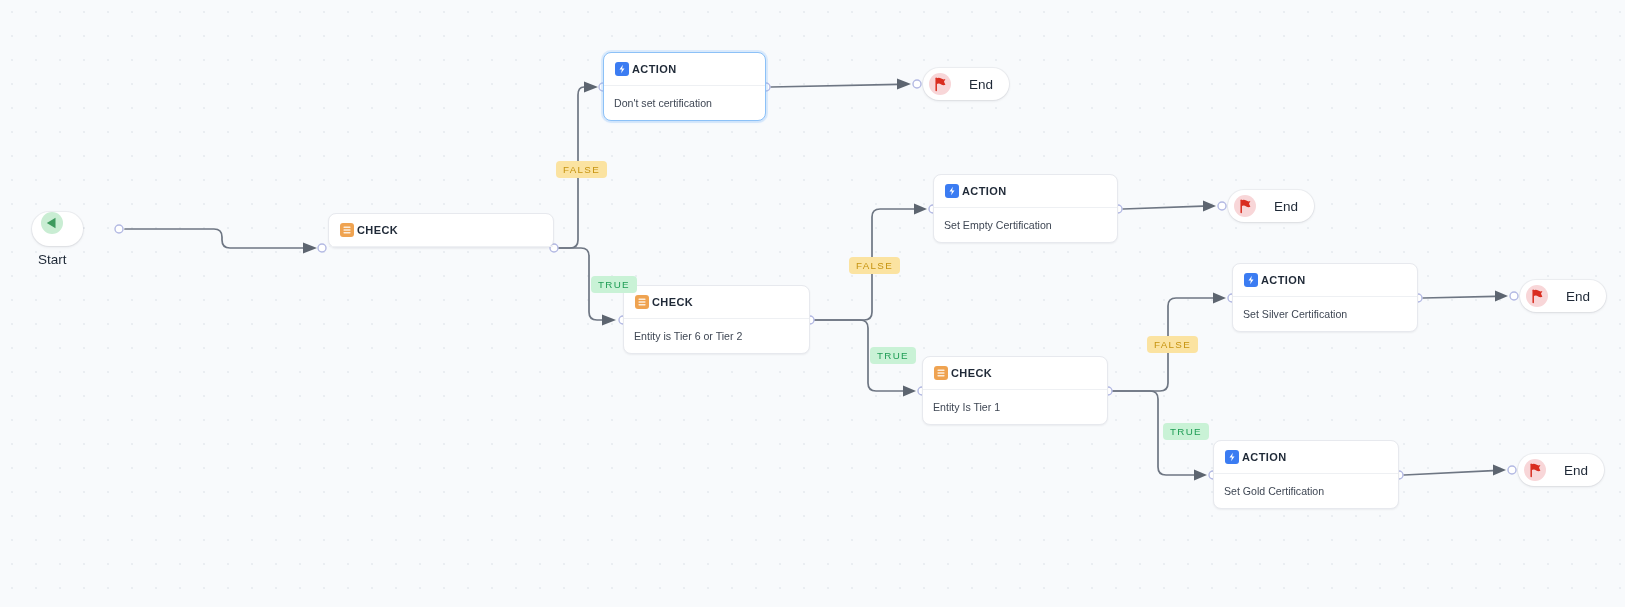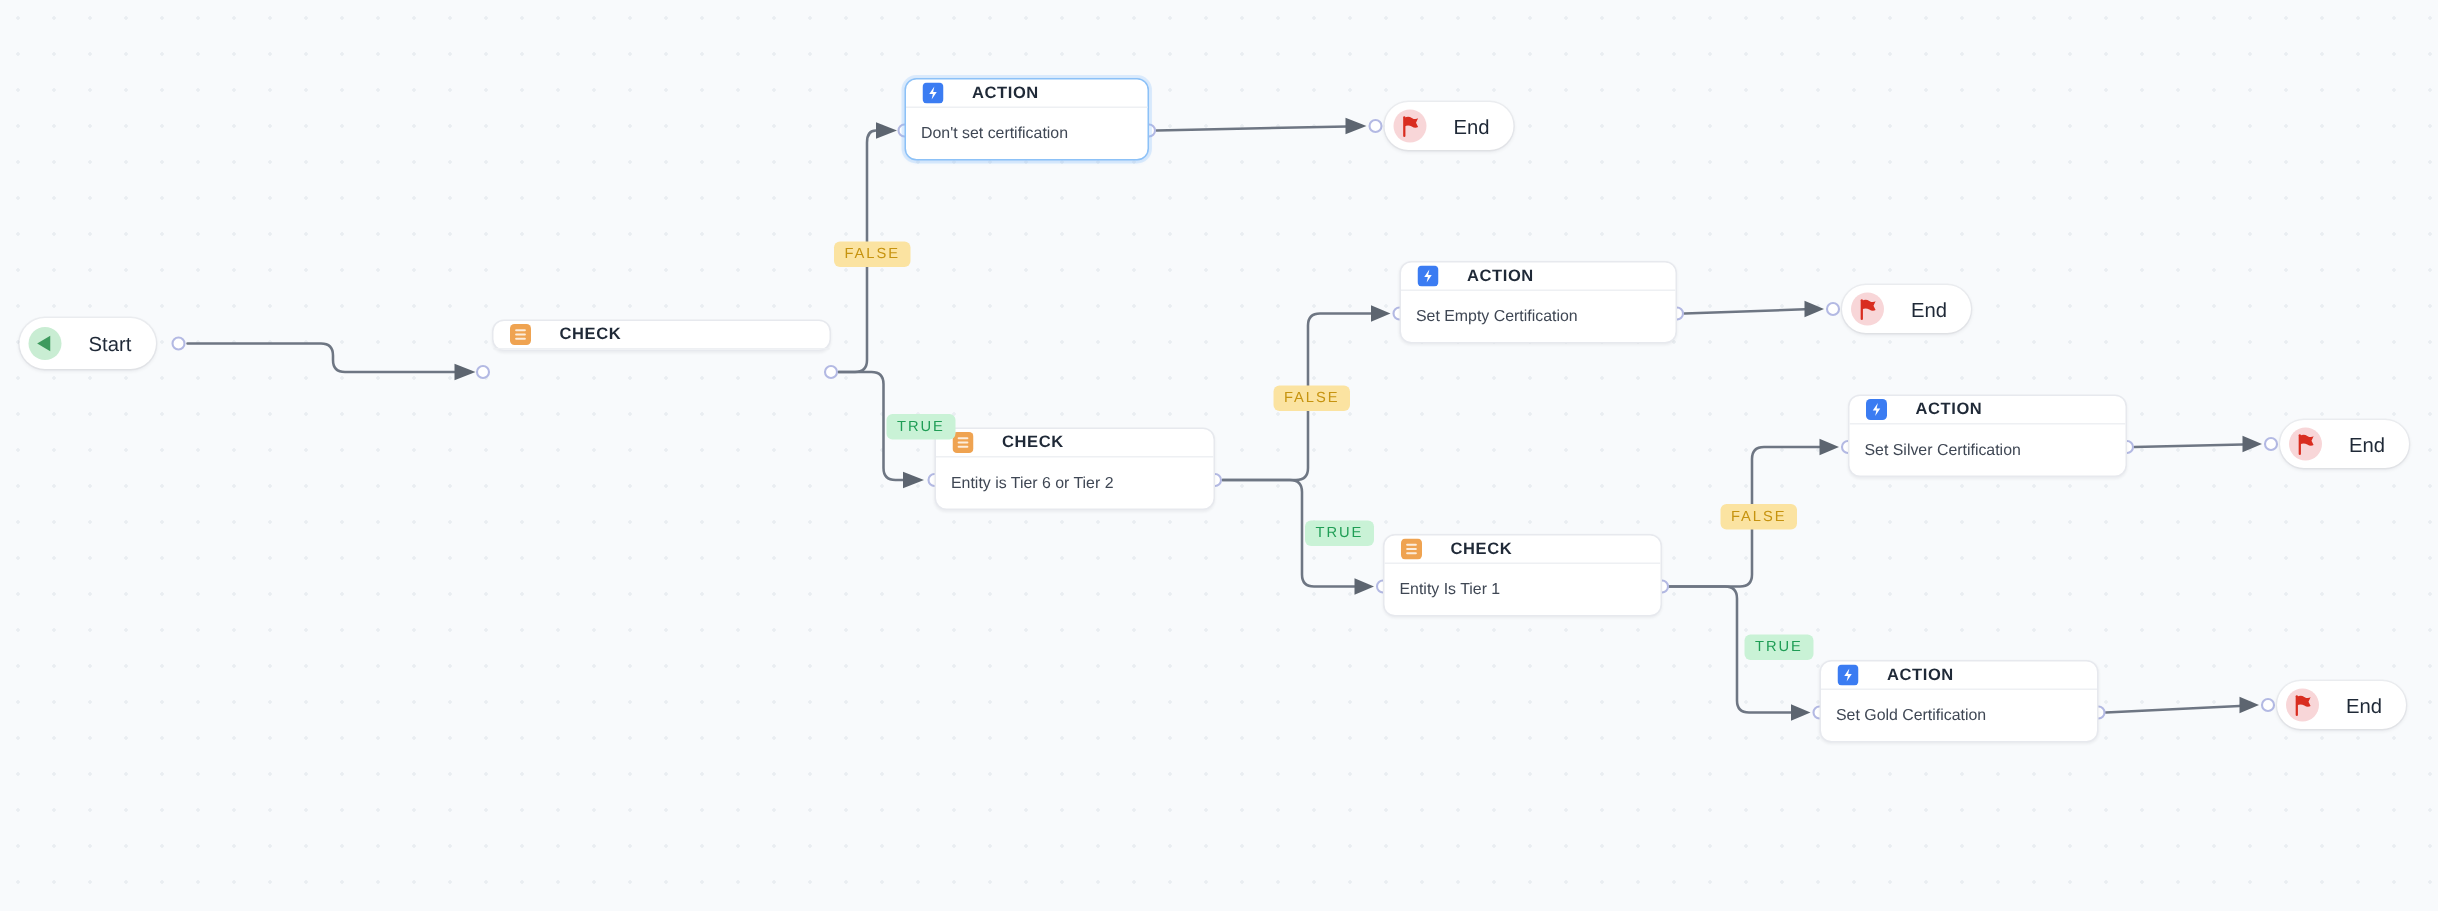--- a/index.html
+++ b/index.html
@@ -33,21 +33,21 @@
   .pill-icon.start{background:#c9edd3;}
   .pill-icon.end{background:#f8d6d8;}
 
   
   .card{
     width:186px;background:#ffffff;border:1px solid #e7e9ee;border-radius:8px;
     box-shadow:0 1px 2px rgba(16,24,40,.06);cursor:pointer;
   }
   .card.selected{border:1.5px solid #8cc1f7;box-shadow:0 0 0 2px rgba(147,197,253,.28),0 1px 3px rgba(59,130,246,.12);}
   .card-header{
-    display:flex;align-items:center;gap:19px;height:19px;padding:0 11px;
+    display:flex;align-items:center;gap:3px;height:33px;padding:0 11px;
     border-bottom:1px solid #eef0f3;box-sizing:border-box;
   }
   .node-type{font-size:11px;font-weight:600;color:#1f2937;letter-spacing:.4px;}
   .card-body{
     height:34px;display:flex;align-items:center;padding:0 10px;box-sizing:border-box;
     font-size:10.6px;color:#3f4754;white-space:nowrap;
   }
   .mini-icon{width:14px;height:14px;flex:0 0 auto;display:block;}
 
   
@@ -135,21 +135,21 @@
     <circle class="port" cx="922" cy="391" r="4"></circle>
     <circle class="port" cx="1108" cy="391" r="4"></circle>
     <circle class="port" cx="1232" cy="298" r="4"></circle>
     <circle class="port" cx="1418" cy="298" r="4"></circle>
     <circle class="port" cx="1514" cy="296" r="4"></circle>
     <circle class="port" cx="1213" cy="475" r="4"></circle>
     <circle class="port" cx="1399" cy="475" r="4"></circle>
     <circle class="port" cx="1512" cy="470" r="4"></circle>
   </svg>
 
-  <div class="node pill" style="left:13px;top:212px;">
+  <div class="node pill" style="left:32px;top:212px;flex-direction:column;">
     <span class="pill-icon start">
       <svg width="22" height="22" viewBox="0 0 22 22">
           <polygon points="14.5,5.8 14.5,16.2 5.8,11" fill="#3e9a5e"></polygon>
         </svg>
     </span>
     <span class="pill-label">Start</span>
   </div>
 
   <div class="node card" style="left:328px;top:213px;width:226px;">
     <div class="card-header">

